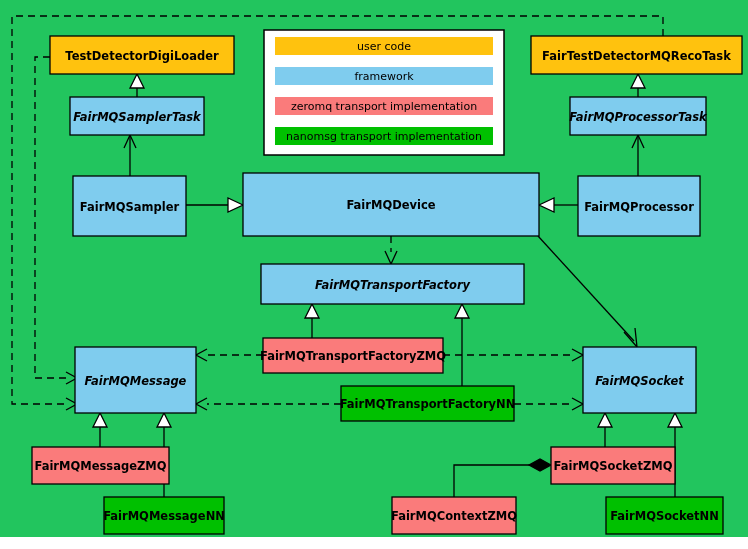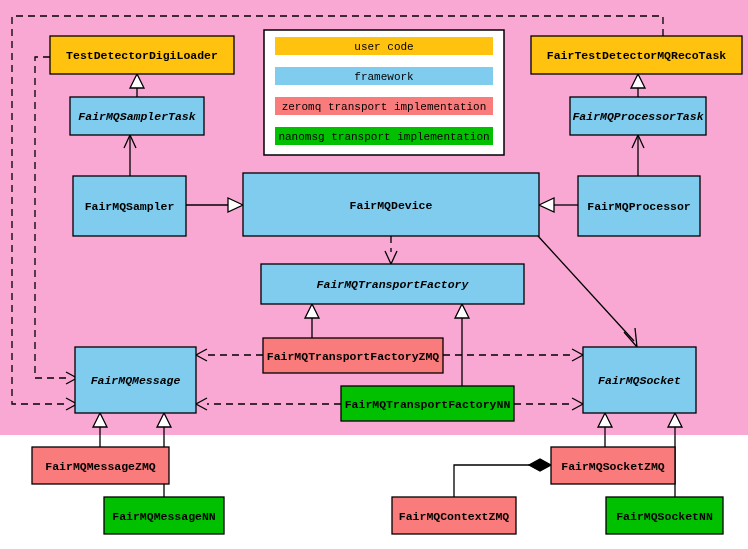--- a/index.html
+++ b/index.html
@@ -1,18 +1,18 @@
 <!DOCTYPE html>
 <html><head>
 <meta charset="utf-8">
 <style>
   html,body{margin:0;padding:0;background:#ffffff;}
   body{width:748px;height:549px;overflow:hidden;
        font-family:"DejaVu Sans","Liberation Sans",sans-serif;}
-  #diagram{position:relative;width:748px;height:435px;background:#f9a8d4;font-family:Liberation Mono, monospace;}
+  #diagram{position:relative;width:748px;height:537px;background:#22c55e;}
   svg{position:absolute;left:0;top:0;width:748px;height:549px;}
   .node-label{font-weight:bold;font-size:11.5px;fill:#000;
               text-anchor:middle;dominant-baseline:middle;}
   .node-label.italic{font-style:italic;}
   .legend-label{font-size:11px;fill:#000;text-anchor:middle;
                 dominant-baseline:middle;font-weight:normal;}
 </style>
 </head>
 <body>
 

